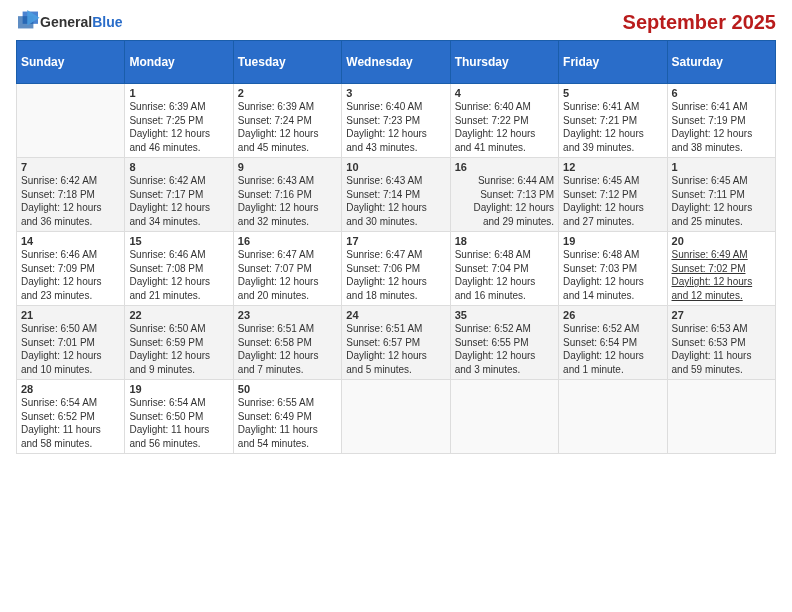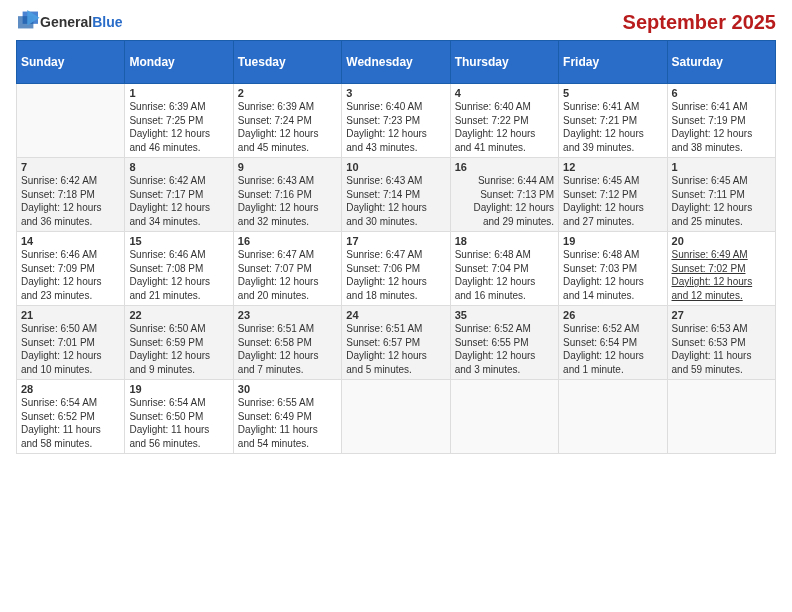--- a/index.html
+++ b/index.html
@@ -328,21 +328,21 @@
 and 58 minutes.</div>
           </td>
           <td>
             <span class="day-num">19</span>
             <div class="day-info" style="white-space: pre-line;">Sunrise: 6:54 AM
 Sunset: 6:50 PM
 Daylight: 11 hours
 and 56 minutes.</div>
           </td>
           <td>
-            <span class="day-num">30</span>
+            <span class="day-num">50</span>
             <div class="day-info" style="white-space: pre-line;">Sunrise: 6:55 AM
 Sunset: 6:49 PM
 Daylight: 11 hours
 and 54 minutes.</div>
           </td>
           <td class="empty"></td>
           <td class="empty"></td>
           <td class="empty"></td>
           <td class="empty"></td>
         </tr>

